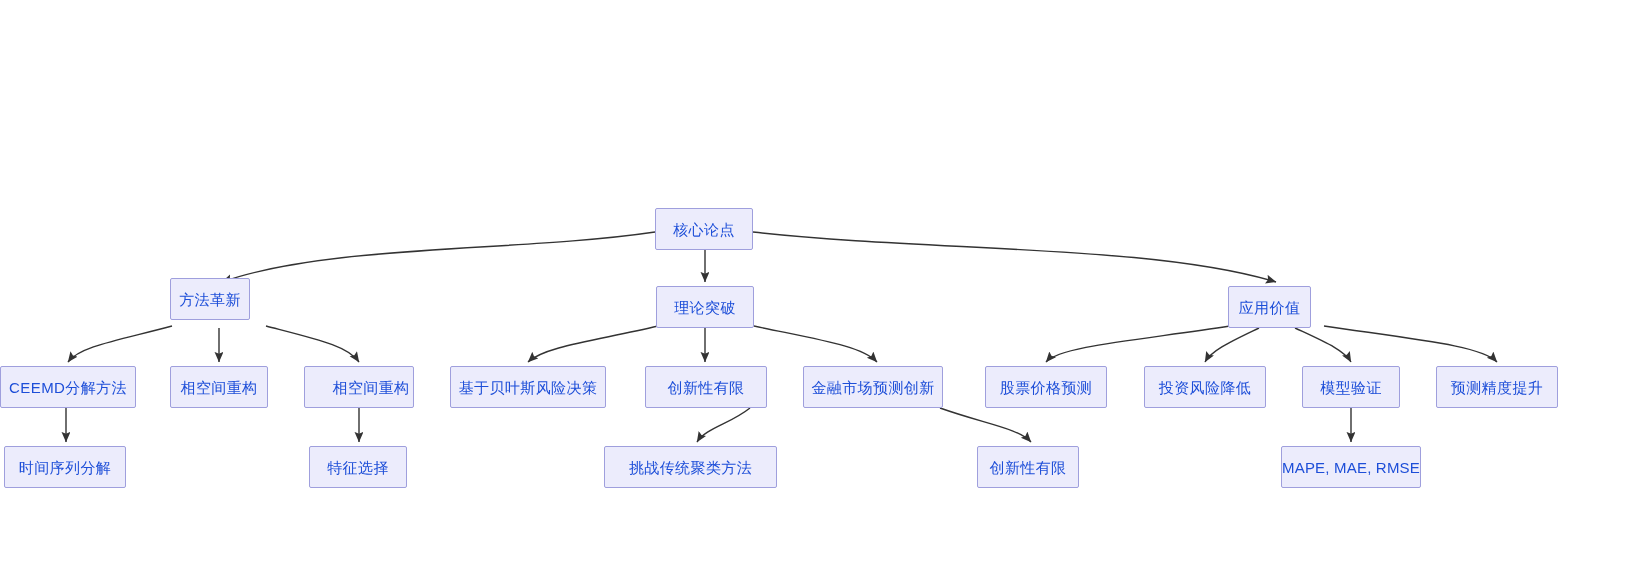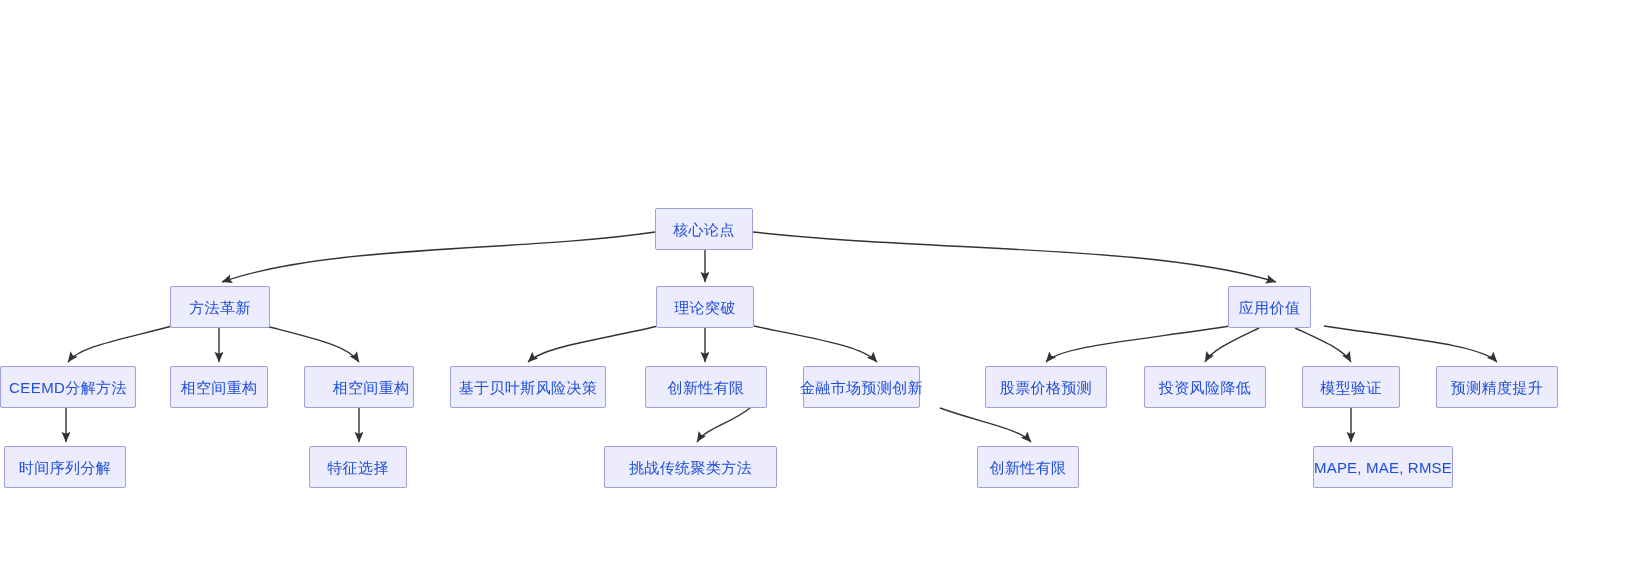--- a/index.html
+++ b/index.html
@@ -77,33 +77,33 @@
         <path class="edge-path" d="M 66 408 L 66 442" marker-end="url(#arrowhead)"></path>
         <path class="edge-path" d="M 359 408 L 359 442" marker-end="url(#arrowhead)"></path>
         <path class="edge-path" d="M 750 408 C 730 424, 706 428, 697 442" marker-end="url(#arrowhead)"></path>
         <path class="edge-path" d="M 940 408 C 985 424, 1018 428, 1031 442" marker-end="url(#arrowhead)"></path>
         <path class="edge-path" d="M 1351 408 L 1351 442" marker-end="url(#arrowhead)"></path>
       </g>
   </svg>
 
   <div id="node-group">
       <div class="node-box" style="left: 655px; top: 208px; width: 98px; height: 42px;">核心论点</div>
-      <div class="node-box" style="left: 170px; top: 286px; width: 100px; height: 42px;">方法革新</div>
+      <div class="node-box" style="left: 170px; top: 278px; width: 80px; height: 42px;">方法革新</div>
       <div class="node-box" style="left: 656px; top: 286px; width: 98px; height: 42px;">理论突破</div>
       <div class="node-box" style="left: 1228px; top: 286px; width: 83px; height: 42px;">应用价值</div>
       <div class="node-box" style="left: 0px; top: 366px; width: 136px; height: 42px; text-align: right;">CEEMD分解方法</div>
       <div class="node-box" style="left: 170px; top: 366px; width: 98px; height: 42px;">相空间重构</div>
       <div class="node-box" style="left: 304px; top: 366px; width: 110px; height: 42px; padding-left: 24px;">相空间重构</div>
       <div class="node-box" style="left: 450px; top: 366px; width: 156px; height: 42px;">基于贝叶斯风险决策</div>
       <div class="node-box" style="left: 645px; top: 366px; width: 122px; height: 42px;">创新性有限</div>
-      <div class="node-box" style="left: 803px; top: 366px; width: 117px; height: 42px;">金融市场预测创新</div>
+      <div class="node-box" style="left: 803px; top: 366px; width: 140px; height: 42px;">金融市场预测创新</div>
       <div class="node-box" style="left: 985px; top: 366px; width: 122px; height: 42px;">股票价格预测</div>
       <div class="node-box" style="left: 1144px; top: 366px; width: 122px; height: 42px;">投资风险降低</div>
       <div class="node-box" style="left: 1302px; top: 366px; width: 98px; height: 42px;">模型验证</div>
       <div class="node-box" style="left: 1436px; top: 366px; width: 122px; height: 42px;">预测精度提升</div>
       <div class="node-box" style="left: 4px; top: 446px; width: 122px; height: 42px;">时间序列分解</div>
       <div class="node-box" style="left: 309px; top: 446px; width: 98px; height: 42px;">特征选择</div>
       <div class="node-box" style="left: 604px; top: 446px; width: 173px; height: 42px;">挑战传统聚类方法</div>
       <div class="node-box" style="left: 977px; top: 446px; width: 102px; height: 42px;">创新性有限</div>
-      <div class="node-box latin" style="left: 1281px; top: 446px; width: 140px; height: 42px; margin-left: 32px;">MAPE, MAE, RMSE</div>
+      <div class="node-box latin" style="left: 1281px; top: 446px; width: 140px; height: 42px;">MAPE, MAE, RMSE</div>
     </div>
 
 </div>
 
 </body></html>

